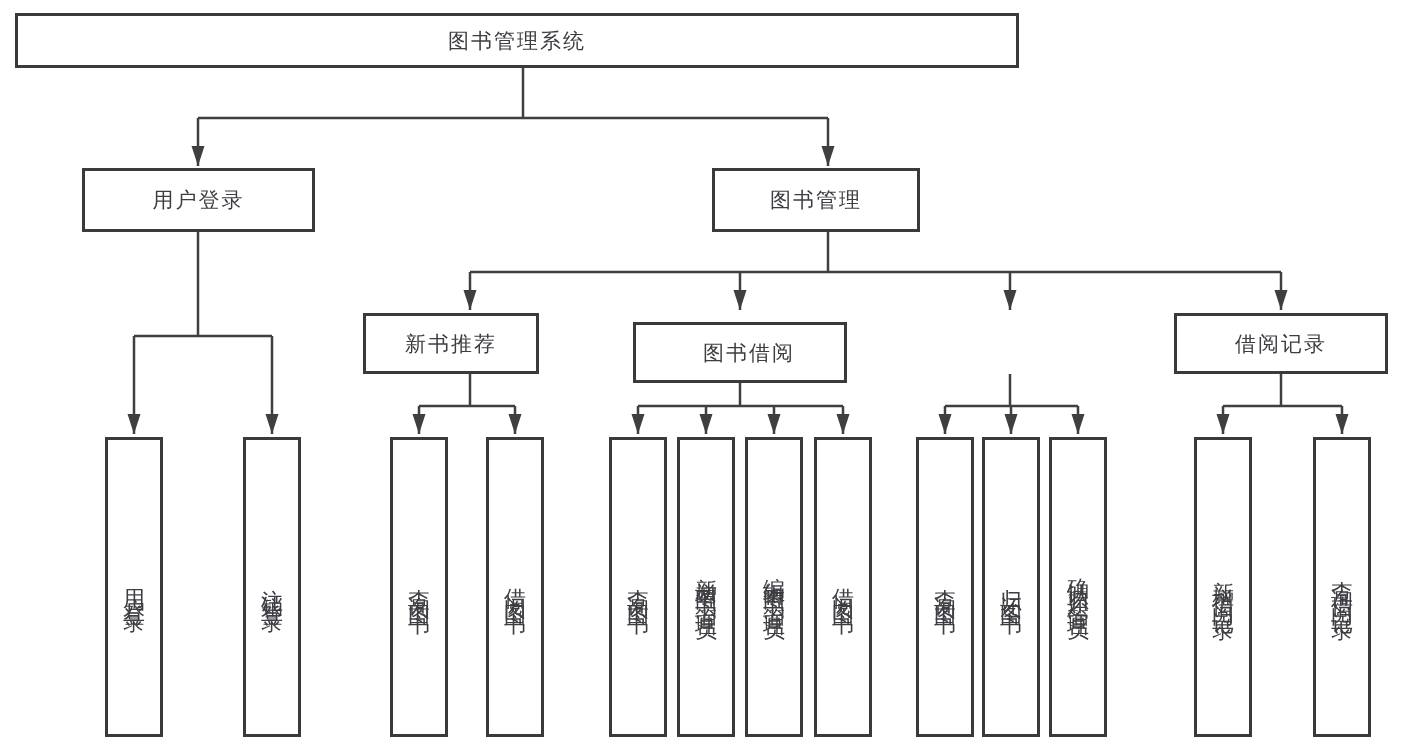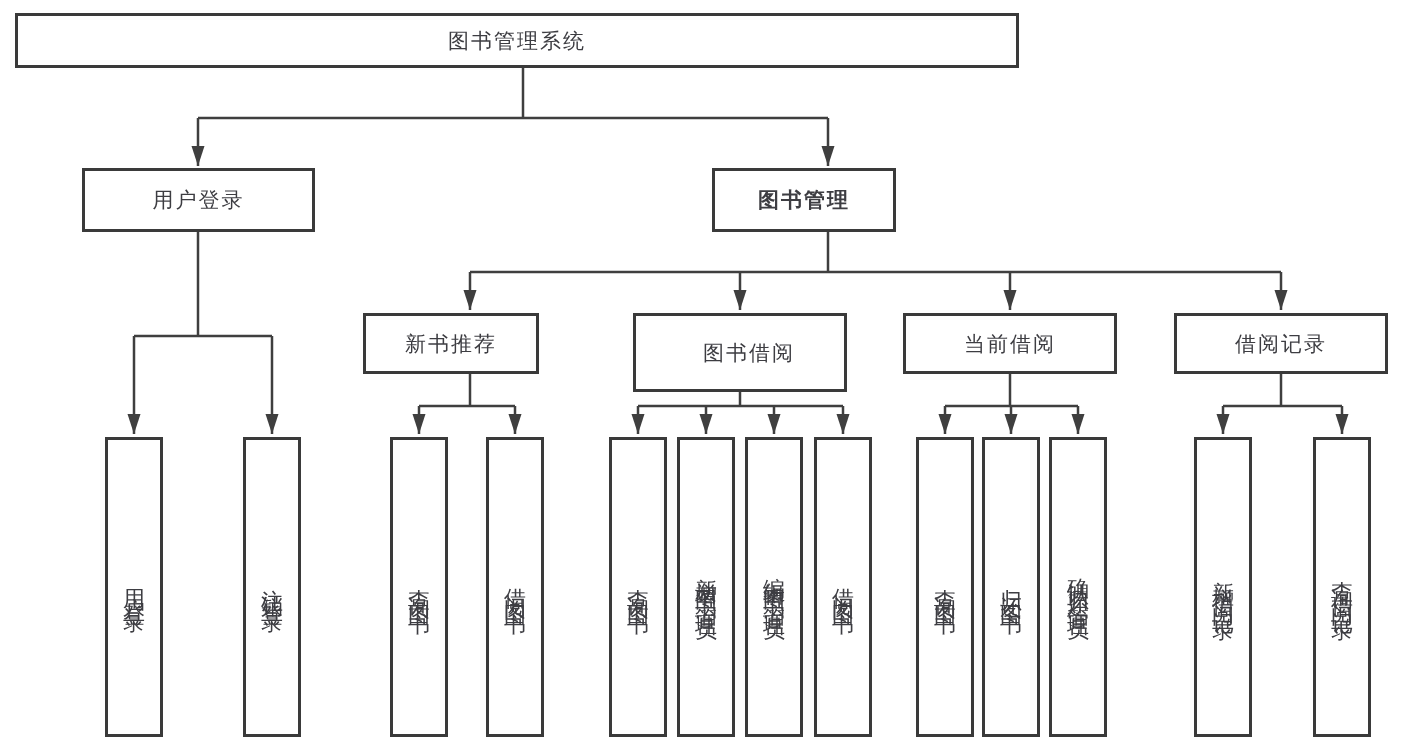--- a/index.html
+++ b/index.html
@@ -45,24 +45,24 @@
     letter-spacing: 8px;
     line-height: 1;
     white-space: normal;
   }
   .vnode.tight { letter-spacing: 6px; }
 
   
   .n-root  { left: 15px;   top: 13px;  width: 1004px; height: 55px; }
   
   .n-l2-0  { left: 82px;   top: 168px; width: 233px;  height: 64px; }
-  .n-l2-1  { left: 712px;  top: 168px; width: 184px;  height: 64px; font-weight: bold; }
+  .n-l2-1  { left: 712px;  top: 168px; width: 208px;  height: 64px; }
   
   .n-l3-0  { left: 363px;  top: 313px; width: 176px;  height: 61px; }
-  .n-l3-1  { left: 633px;  top: 313px; width: 214px;  height: 79px; padding-left: 18px; }
+  .n-l3-1  { left: 633px;  top: 322px; width: 214px;  height: 61px; padding-left: 18px; }
   .n-l3-2  { left: 903px;  top: 313px; width: 214px;  height: 61px; }
   .n-l3-3  { left: 1174px; top: 313px; width: 214px;  height: 61px; }
   
   .leaf    { top: 437px; width: 58px; height: 300px; }
   .lf-g1a  { left: 105px;  }
   .lf-g1b  { left: 243px;  }
   .lf-g2a  { left: 390px;  }
   .lf-g2b  { left: 486px;  }
   .lf-g3a  { left: 609px;  }
   .lf-g3b  { left: 677px;  }
@@ -152,21 +152,20 @@
     </g>
   </svg>
 
   <div class="node n-root">图书管理系统</div>
 
   <div class="node n-l2-0">用户登录</div>
   <div class="node n-l2-1">图书管理</div>
 
   <div class="node n-l3-0">新书推荐</div>
   <div class="node n-l3-1">图书借阅</div>
-  <div class="node n-l3-2">当前借阅</div>
   <div class="node n-l3-3">借阅记录</div>
 
   <div class="node vnode leaf lf-g1a">用户登录</div>
   <div class="node vnode leaf lf-g1b">注销登录</div>
 
   <div class="node vnode leaf lf-g2a">查询图书</div>
   <div class="node vnode leaf lf-g2b">借阅图书</div>
 
   <div class="node vnode leaf lf-g3a">查询图书</div>
   <div class="node vnode tight leaf lf-g3b">新增图书（管理员）</div>

